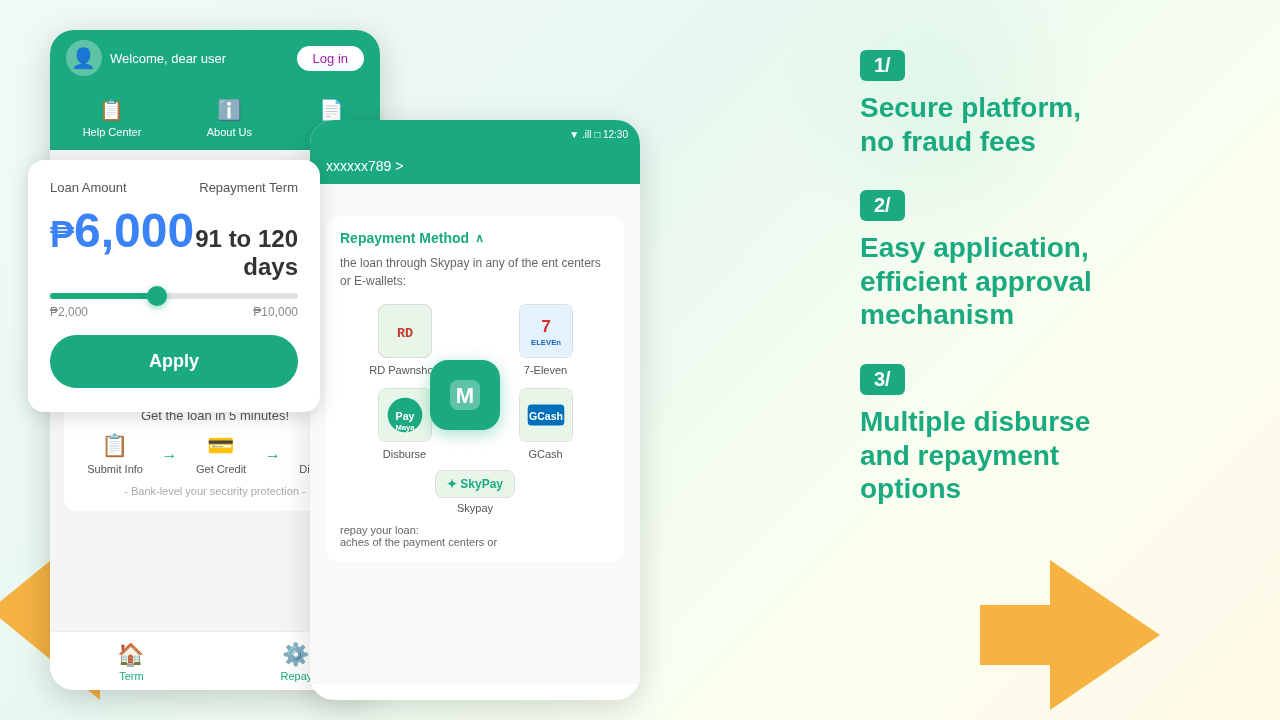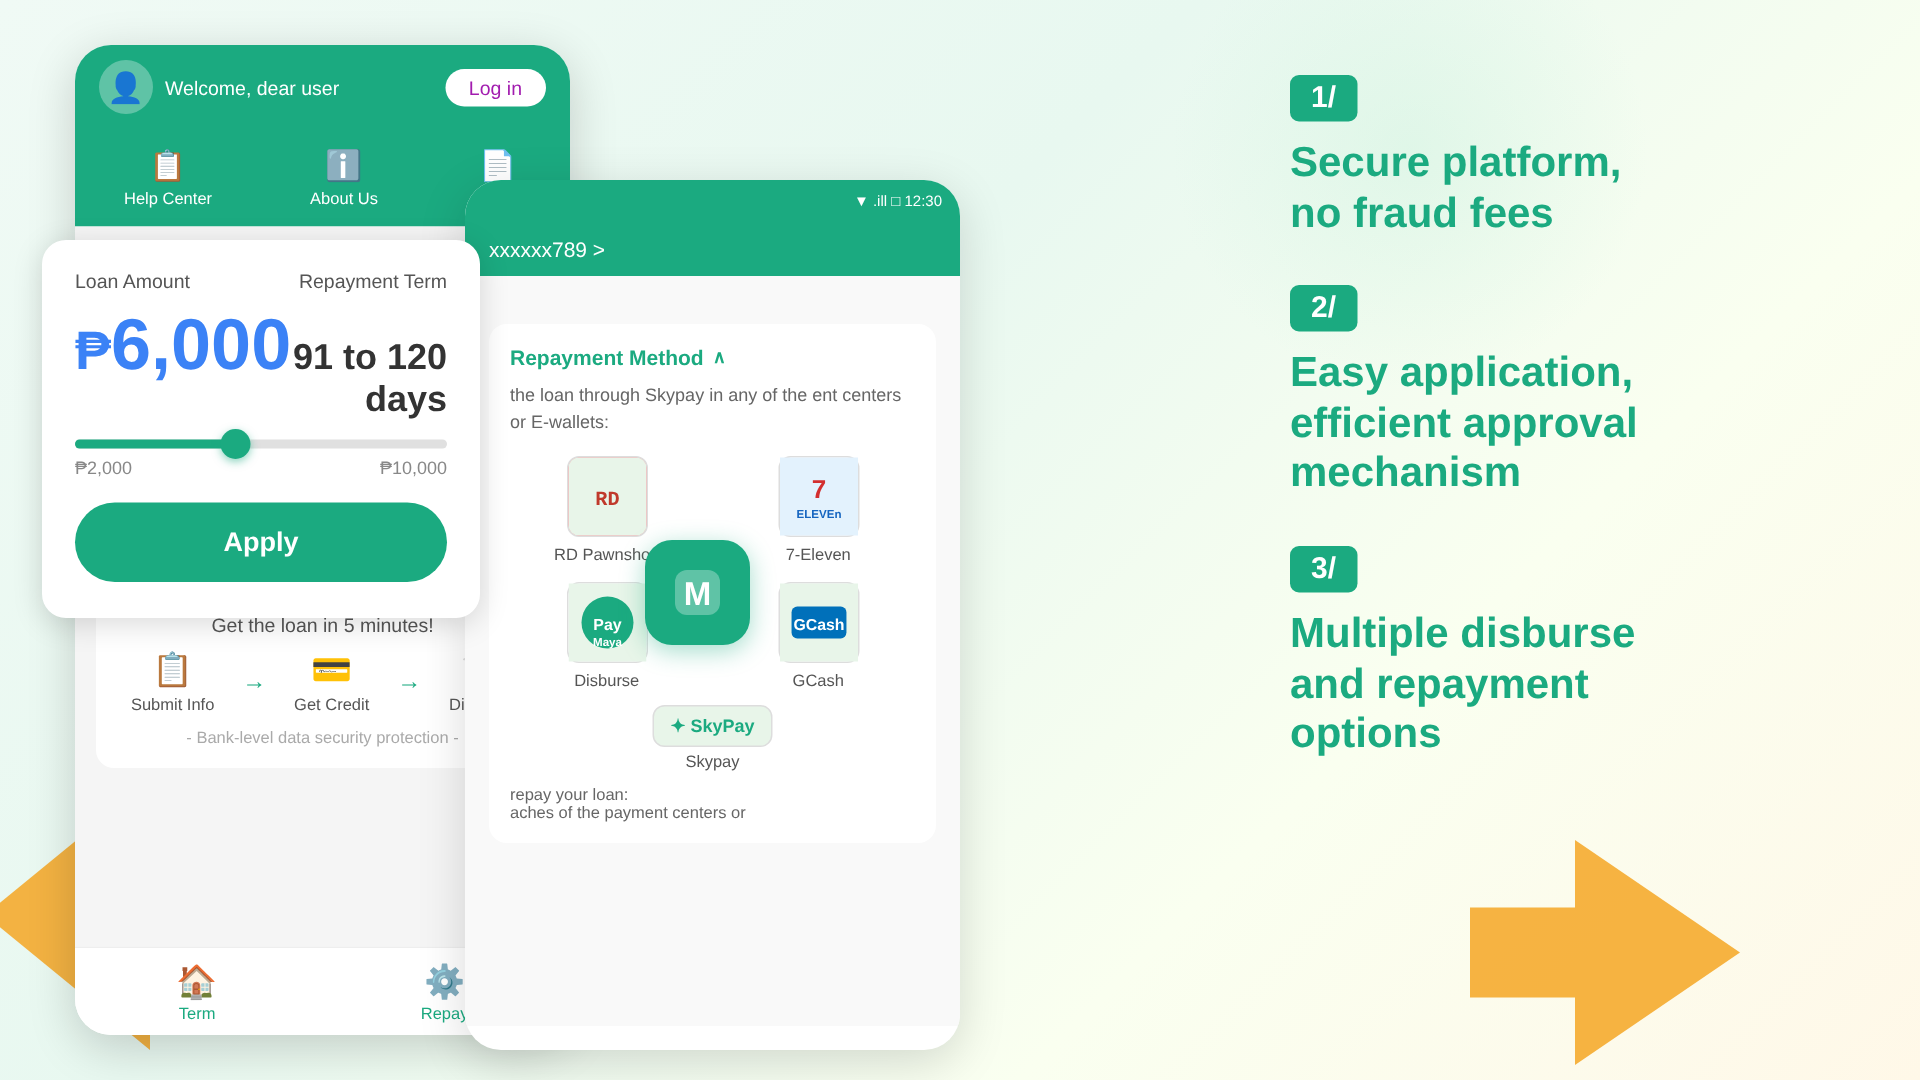--- a/index.html
+++ b/index.html
@@ -444,21 +444,21 @@
         <div class="step-item">
           <span class="step-icon">💳</span>
           <span>Get Credit</span>
         </div>
         <span class="arrow-small">→</span>
         <div class="step-item">
           <span class="step-icon">💸</span>
           <span>Disburse</span>
         </div>
       </div>
-      <div class="security-text">- Bank-level data security protection -</div>
+      <div class="security-text">- Bank-level your security protection -</div>
     </div>
   </div>
 
   <div class="phone-bottom-nav">
     <div class="bottom-nav-item">
       <span class="bottom-nav-icon">🏠</span>
       <span>Term</span>
     </div>
     <div class="bottom-nav-item">
       <span class="bottom-nav-icon">⚙️</span>

